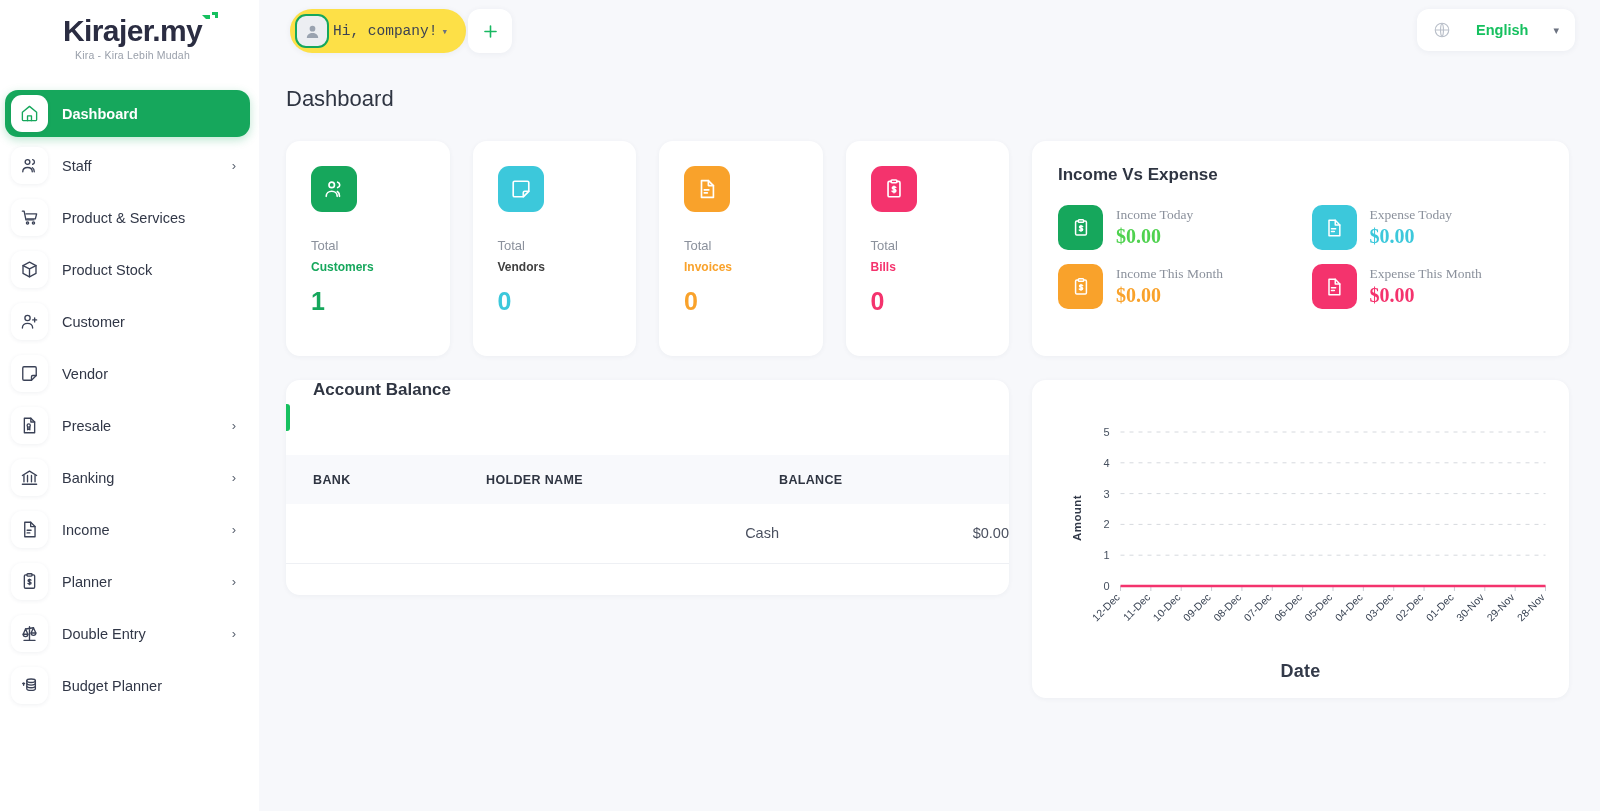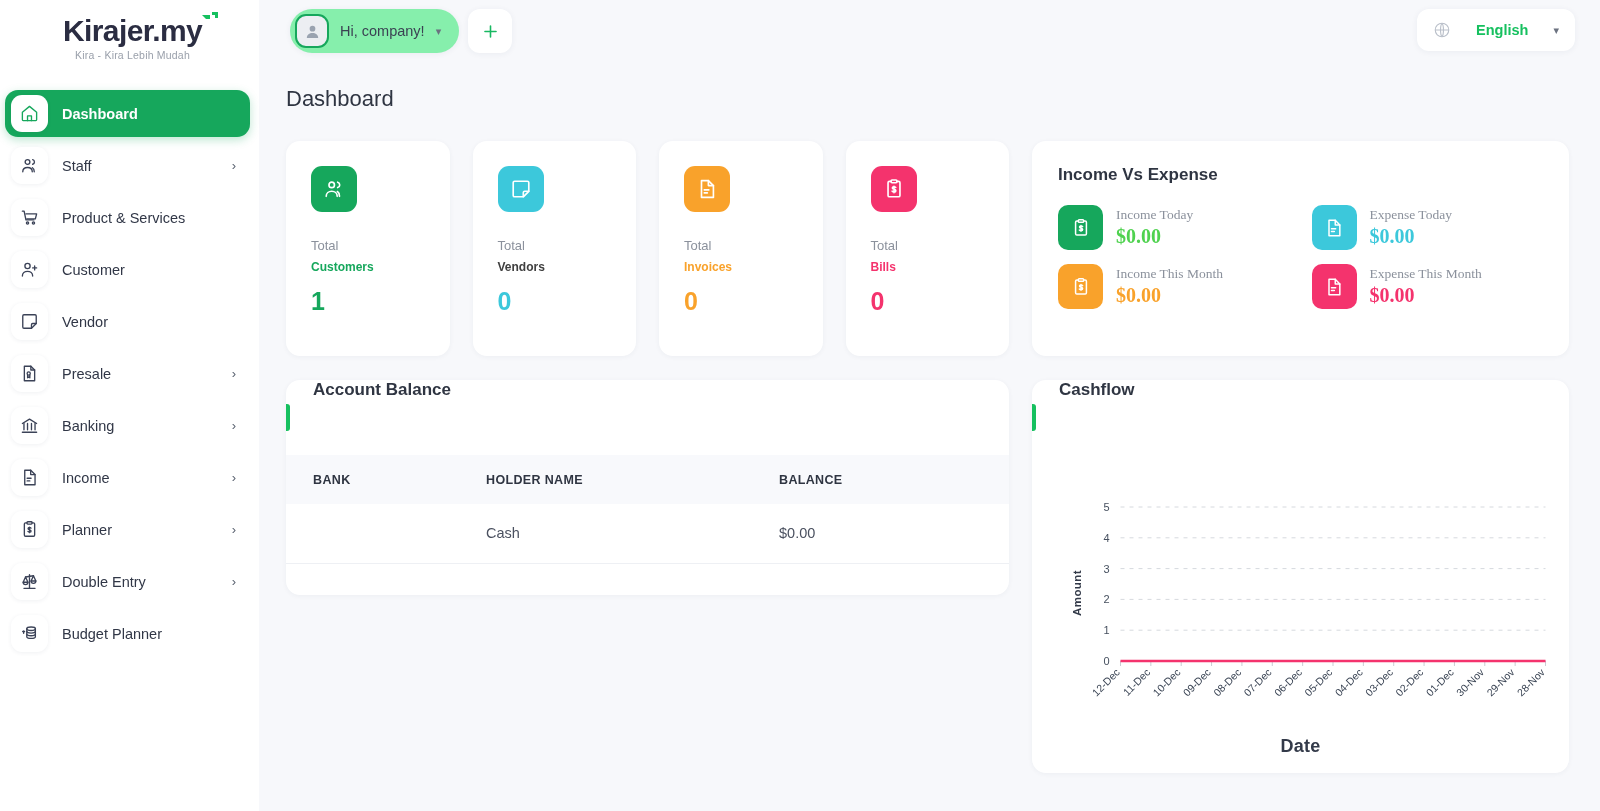--- a/index.html
+++ b/index.html
@@ -49,24 +49,25 @@
   .nav-label { font-size:14.5px; color:#313747; flex:1; }
   .nav-item.active .nav-label { color:#ffffff; font-weight:700; }
   .nav-chev { font-size:13px; color:#5a6270; line-height:1; }
 
   
   #topbar {
     position:absolute; left:259px; top:0; right:0; height:64px;
   }
   .user-pill {
     position:absolute; left:31px; top:9px; height:44px;
-    display:flex; align-items:center; gap:11px;
-    background:#86efac; border-radius:26px; padding:0 18px 0 5px;
+    display:flex; align-items:center; gap:4px;
+    background:#fde047; border-radius:26px; padding:0 18px 0 5px;
     box-shadow:0 1px 6px rgba(40,50,80,.06);
     cursor:pointer;
+    font-family:Liberation Mono, monospace;
   }
   .avatar {
     width:34px; height:34px; border-radius:11px; background:#eceef2;
     border:2px solid #16a75c; display:flex; align-items:center; justify-content:center;
   }
   .avatar svg { width:17px; height:17px; fill:#9aa3b0; }
   .user-name { font-size:14.5px; color:#3b4253; }
   .chev-sm { font-size:11px; color:#6b7280; }
 
   .add-btn {
@@ -133,21 +134,21 @@
   .panel-title { font-size:17px; font-weight:700; color:#2f3542; }
 
   table { width:100%; border-collapse:collapse; }
   thead th {
     background:#f8f9fc; font-size:12.5px; font-weight:700; color:#2f3542;
     letter-spacing:.35px; text-align:left; padding:17px 0 17px 0; height:49px;
   }
   thead th:nth-child(1){ padding-left:27px; width:200px; }
   thead th:nth-child(2){ width:293px; }
   tbody td { font-size:14.5px; color:#4b5160; padding:20px 0; height:59px;
-    border-bottom:1px solid #eef0f4; }
+    border-bottom:1px solid #eef0f4;text-align:right; }
   tbody td:nth-child(1){ padding-left:27px; }
   .tbl-foot { height:31px; }
 
   
   .chart-body { height:318px; position:relative; padding:10px 0 0 0; }
   .axis-y-title {
     position:absolute; left:22px; top:132px; transform:rotate(-90deg);
     transform-origin:center; font-size:11.5px; font-weight:700; color:#333a49;
     letter-spacing:.4px;
   }
@@ -196,20 +197,29 @@
       <div class="nav-item">
         <span class="nav-ico">
           <svg class="" viewBox="0 0 24 24" fill="none" stroke-width="1.7" stroke-linecap="round" stroke-linejoin="round">
             <path d="M3 4h2.2l2.3 11h10"></path>
             <path d="M7.5 7.5H21l-1.6 6.2H8.6"></path>
             <circle cx="9.5" cy="19" r="1.4"></circle>
             <circle cx="17" cy="19" r="1.4"></circle>
           </svg>
         </span>
         <span class="nav-label">Product &amp; Services</span>
+      </div>
+      <div class="nav-item">
+        <span class="nav-ico">
+          <svg class="" viewBox="0 0 24 24" fill="none" stroke-width="1.7" stroke-linecap="round" stroke-linejoin="round">
+            <path d="M12 2.8 20.2 7v10L12 21.2 3.8 17V7z"></path>
+            <path d="M3.8 7 12 11.3 20.2 7M12 11.3V21.2"></path>
+          </svg>
+        </span>
+        <span class="nav-label">Product Stock</span>
       </div>
       <div class="nav-item">
         <span class="nav-ico">
           <svg class="" viewBox="0 0 24 24" fill="none" stroke-width="1.7" stroke-linecap="round" stroke-linejoin="round">
             <circle cx="9.5" cy="7.5" r="3.3"></circle>
             <path d="M3 20.2c0-3.6 2.9-5.9 6.5-5.9s6.5 2.3 6.5 5.9"></path>
             <path d="M18.5 7.5v5M16 10h5"></path>
           </svg>
         </span>
         <span class="nav-label">Customer</span>
@@ -457,23 +467,20 @@
               </div>
               <div>
                 <div class="ive-lbl">Expense This Month</div>
                 <div class="ive-amt" style="color:#f4336d">$0.00</div>
               </div>
             </div>
           </div>
       </div>
 
       <div class="panel">
-        <div class="panel-head">
-          <div class="panel-title">Cashflow</div>
-        </div>
         <div class="chart-body">
           <div class="axis-y-title">Amount</div>
           <svg id="chart-svg" width="100%" height="300" viewBox="0 0 520 300" preserveAspectRatio="xMidYMid meet">
               <text x="69" y="200" text-anchor="end" font-size="11" fill="#46505f" font-family="Liberation Sans, sans-serif">0</text>
               <line x1="80" y1="165.2" x2="505" y2="165.2" stroke="#d6d9de" stroke-width="1" stroke-dasharray="4 5"></line>
               <text x="69" y="169.2" text-anchor="end" font-size="11" fill="#46505f" font-family="Liberation Sans, sans-serif">1</text>
               <line x1="80" y1="134.4" x2="505" y2="134.4" stroke="#d6d9de" stroke-width="1" stroke-dasharray="4 5"></line>
               <text x="69" y="138.4" text-anchor="end" font-size="11" fill="#46505f" font-family="Liberation Sans, sans-serif">2</text>
               <line x1="80" y1="103.60000000000001" x2="505" y2="103.60000000000001" stroke="#d6d9de" stroke-width="1" stroke-dasharray="4 5"></line>
               <text x="69" y="107.60000000000001" text-anchor="end" font-size="11" fill="#46505f" font-family="Liberation Sans, sans-serif">3</text>

